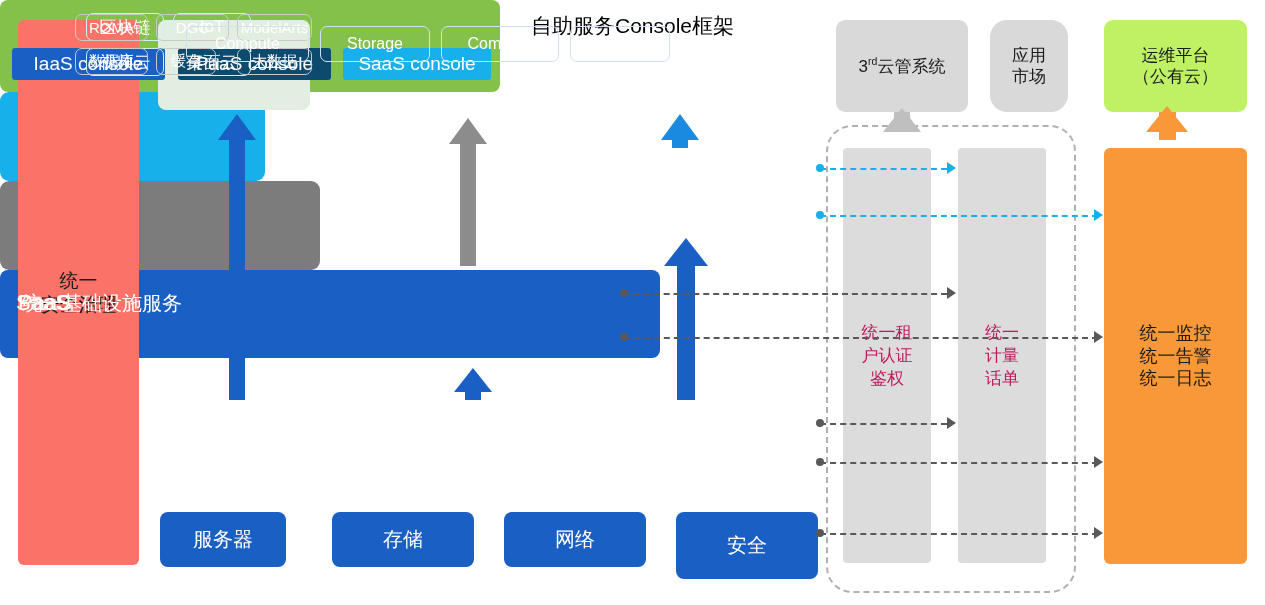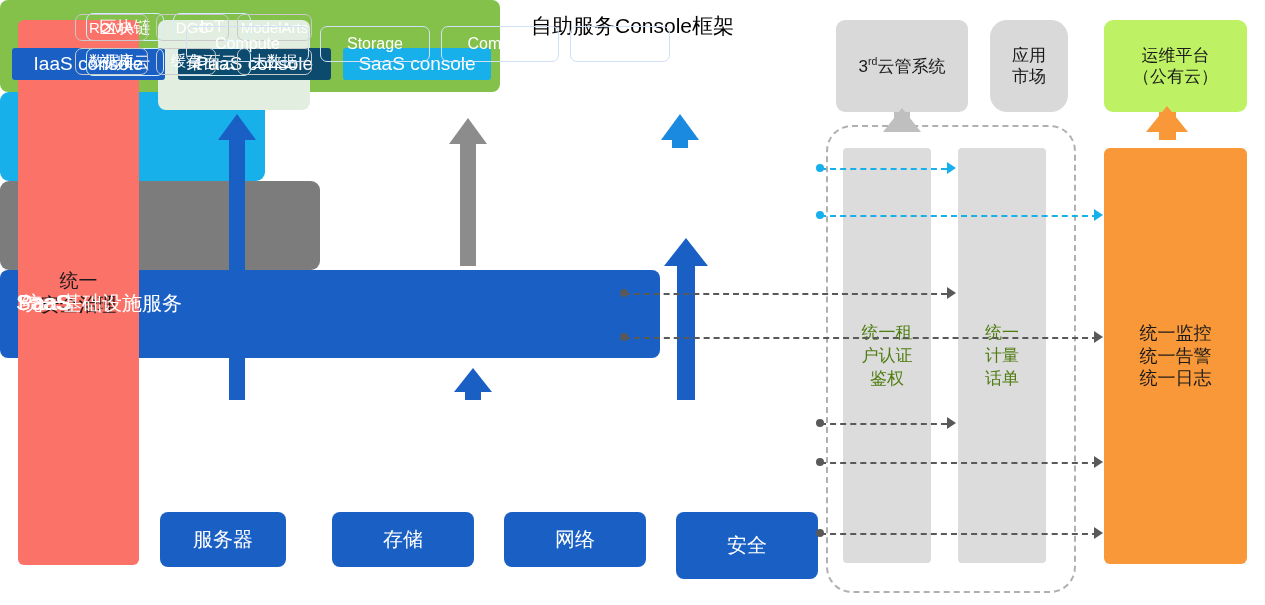--- a/index.html
+++ b/index.html
@@ -27,21 +27,21 @@
   .paas-box{background:#7c7c7c;border-radius:9px;display:block;}
   .paas-label{position:absolute;left:18px;top:50%;transform:translateY(-50%);color:#fff;font-size:22px;}
   .paas-chip{position:absolute;height:27px;border:1.6px solid #c9c9c9;border-radius:7px;display:flex;align-items:center;justify-content:center;color:#fff;font-size:15px;box-sizing:border-box;}
   
   .infra-box{background:#1a5fc4;border-radius:8px;display:block;}
   .infra-label{position:absolute;left:22px;top:50%;transform:translateY(-50%);color:#fff;font-size:20px;}
   .infra-chip{position:absolute;height:36px;border:1.6px solid #cfe0f7;border-radius:7px;display:flex;align-items:center;justify-content:center;color:#fff;font-size:16px;box-sizing:border-box;}
   
   .hw-box{background:#1a5fc4;color:#fff;font-size:20px;border-radius:8px;}
   
-  .svc-col{background:#dcdcdc;border-radius:4px;display:flex;align-items:center;justify-content:center;color:#4d7c0f;font-size:17px;}
+  .svc-col{background:#dcdcdc;border-radius:4px;display:flex;align-items:center;justify-content:center;color:#be185d;font-size:17px;}
   
   .ops-col{background:#f89838;color:#1a1a1a;font-size:18px;border-radius:6px;}
   
   .dashed-wrap{position:absolute;border:2.5px dashed #b0b0b0;border-radius:26px;box-sizing:border-box;}
   
   .arrow-up{position:absolute;}
   .dline{position:absolute;height:0;border-top:2px dashed #595959;}
   .dline.blue{border-top:2px dashed #17b0ea;}
   .dot{position:absolute;width:8px;height:8px;border-radius:50%;background:#595959;}
   .dot.blue{background:#17b0ea;}

